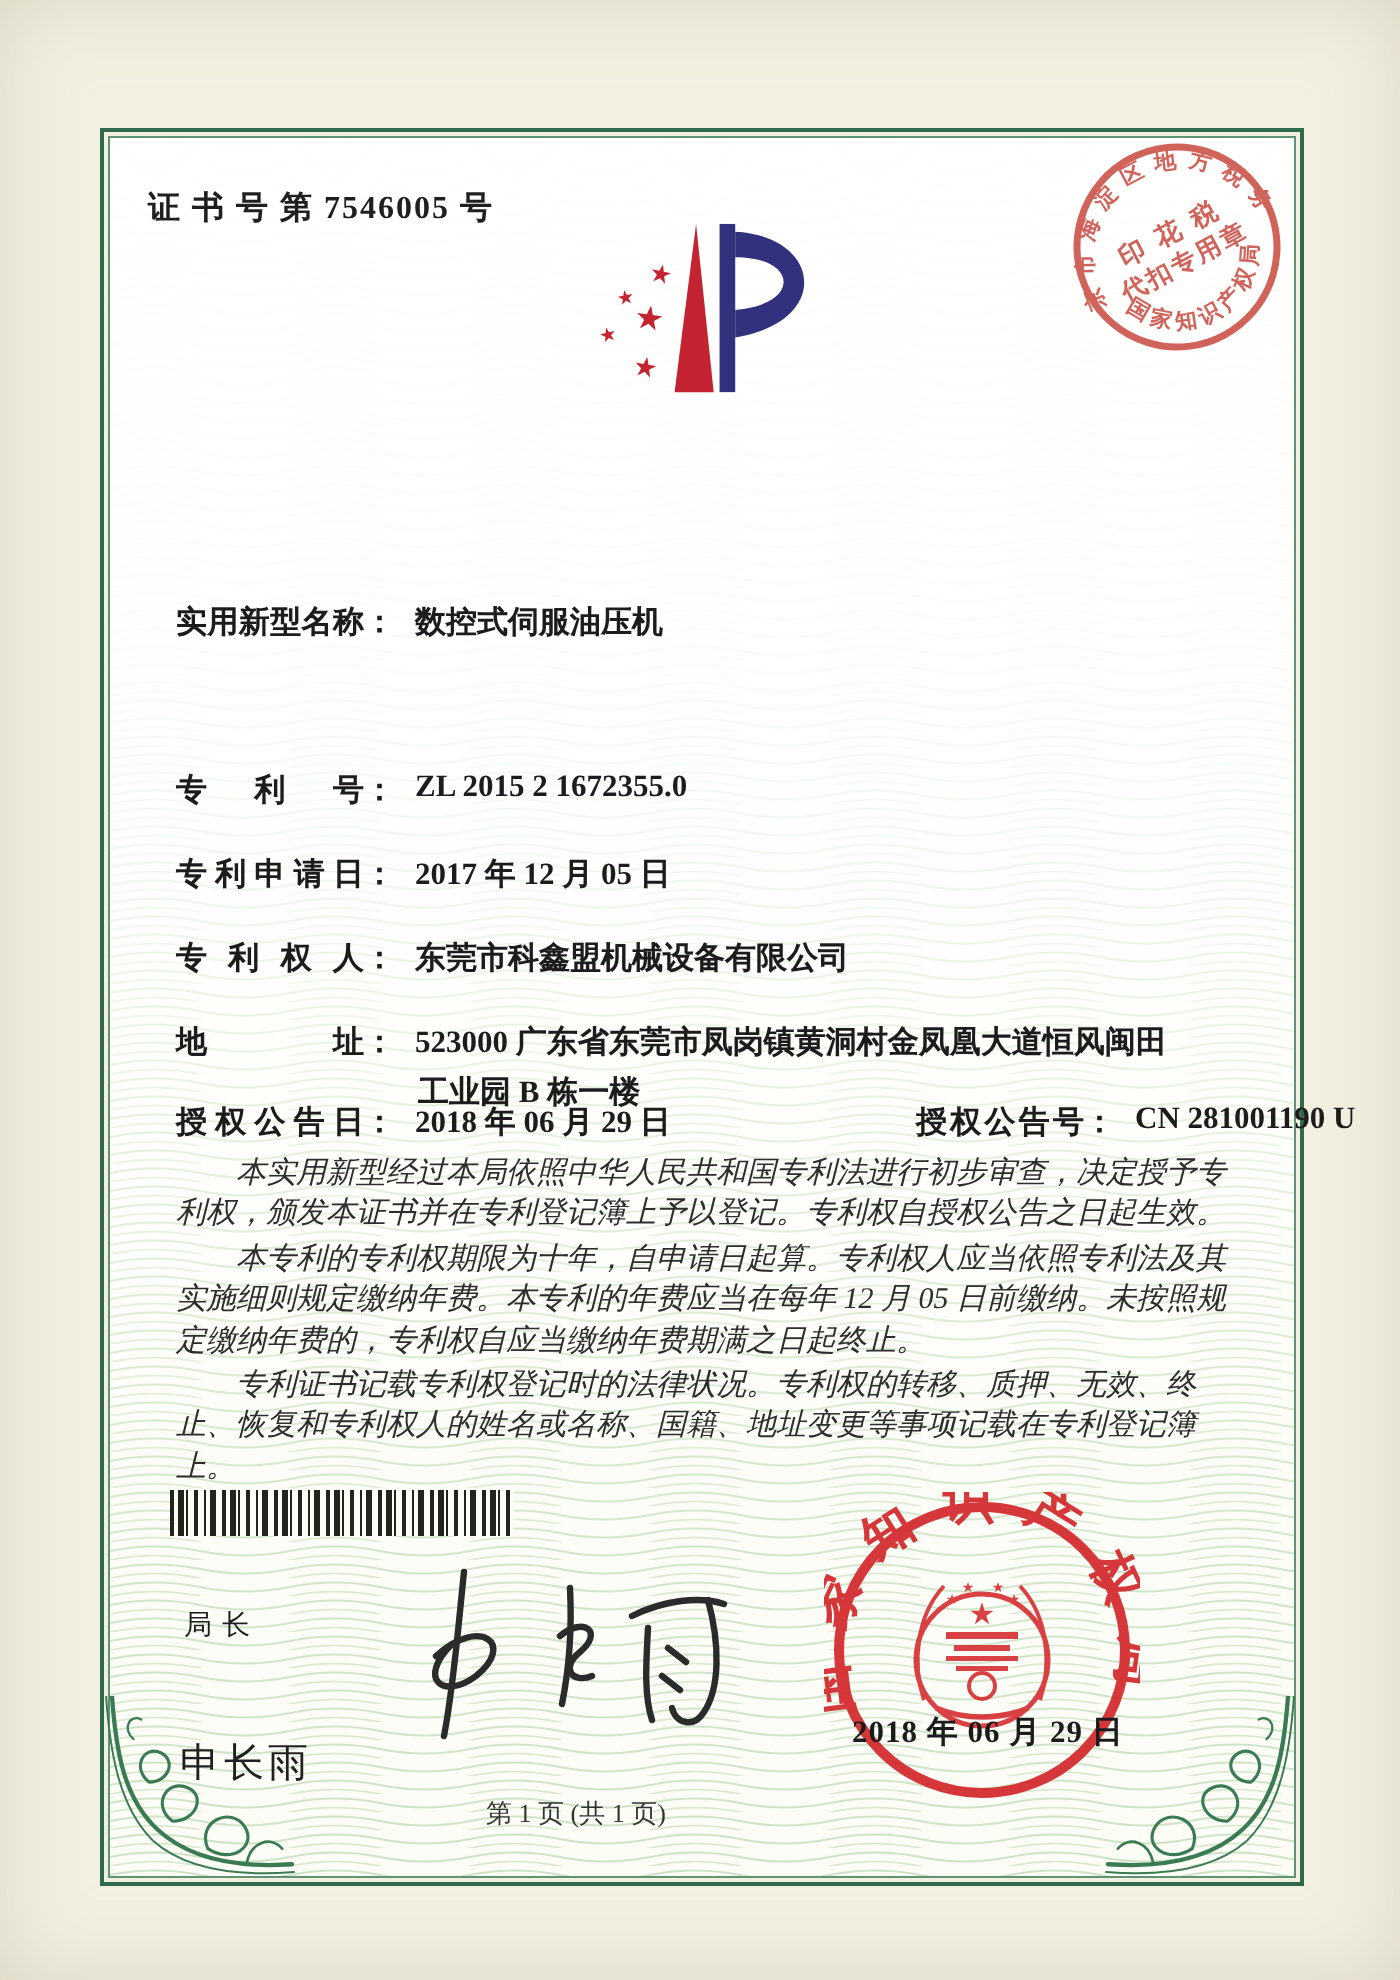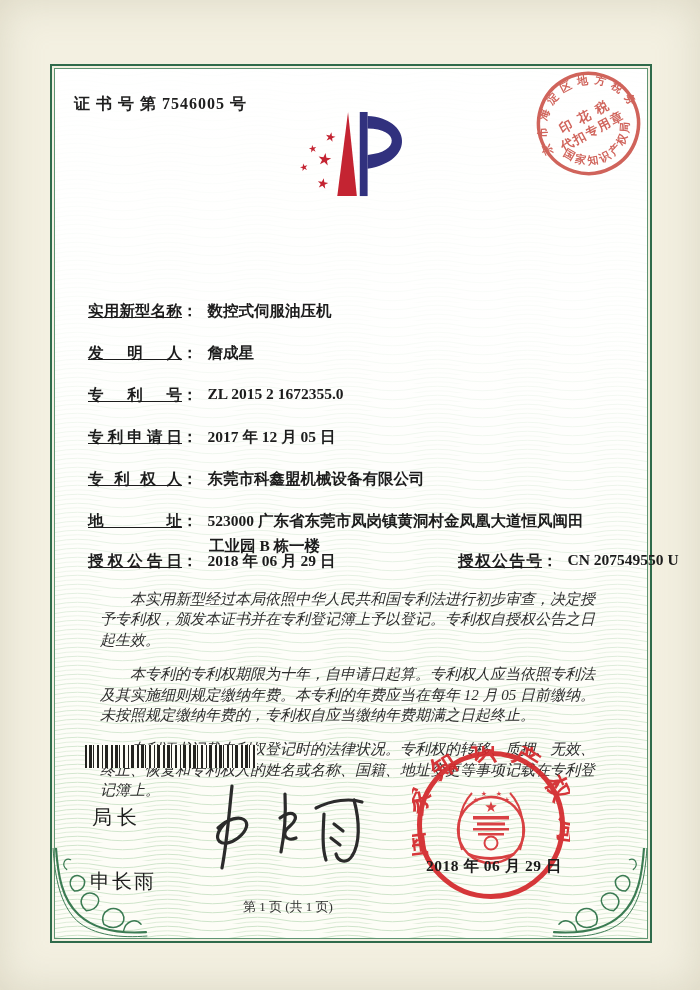--- a/index.html
+++ b/index.html
@@ -12,34 +12,34 @@
   .waves{position:absolute;inset:0;width:100%;height:100%;}
   .fade{position:absolute;inset:0;background:linear-gradient(180deg,
         rgba(255,255,255,.97) 0%,rgba(255,255,255,.88) 30%,
         rgba(255,255,255,.5) 58%,rgba(255,255,255,.14) 82%,rgba(255,255,255,.06) 100%);}
   .content{position:absolute;inset:0;z-index:2;color:#1f1f1f;}
   .cert-no{position:absolute;left:74px;top:94px;font-size:16px;letter-spacing:1px;font-weight:600;text-align:center;}
   .logo{position:absolute;left:262px;top:108px;}
   .title{position:absolute;left:0;top:204px;width:700px;text-align:center;font-size:37px;
          font-weight:700;letter-spacing:7px;text-indent:7px;color:#161616;}
   .frow{position:absolute;left:88px;font-size:15.5px;font-weight:600;white-space:nowrap;color:#1c1c1c;}
-  .flabel{display:inline-block;width:94px;text-align:justify;text-align-last:justify;vertical-align:top;text-decoration:underline;}
+  .flabel{display:inline-block;width:94px;text-align:justify;text-align-last:justify;vertical-align:top;}
   .fcolon{vertical-align:top;}
   .fvalue{margin-left:10px;display:inline-block;vertical-align:top;}
   .fvalue2{margin-left:121px;display:block;margin-top:4px;}
   .grant-no-field{position:absolute;left:370px;top:0;}
   .paras{position:absolute;left:86px;top:575px;width:530px;font-size:15px;line-height:20.4px;
          font-style:italic;color:#2d2d2d;font-weight:500;}
-  .paras p{margin:14px;text-indent:2em;}
+  .paras p{margin:2px;text-indent:2em;}
   .barcode{position:absolute;left:85px;top:745px;width:172px;height:23px;
      background:repeating-linear-gradient(90deg,
        #23231f 0 2px,#fdfdf6 2px 4px,#23231f 4px 7px,#fdfdf6 7px 8px,
        #23231f 8px 9px,#fdfdf6 9px 12px,#23231f 12px 14px,#fdfdf6 14px 17px,
        #23231f 17px 18px,#fdfdf6 18px 20px,#23231f 20px 23px,#fdfdf6 23px 26px);}
-  .sig-title{position:absolute;left:92px;top:804px;font-size:20px;letter-spacing:5px;text-align:right;}
+  .sig-title{position:absolute;left:92px;top:804px;font-size:14px;letter-spacing:5px;text-align:right;}
   .sig-name{position:absolute;left:90px;top:836px;font-size:20px;letter-spacing:2px;margin-top:32px;}
   .signature-svg{position:absolute;left:188px;top:780px;}
   .seal{position:absolute;left:412px;top:746px;z-index:3;opacity:.93;}
   .seal-date{position:absolute;left:426px;top:856px;font-size:15.5px;letter-spacing:.5px;
              color:#1b1b1b;z-index:4;font-weight:600;}
   .footer{position:absolute;left:0;top:898px;width:576px;text-align:center;font-size:13px;color:#333;}
   .tax-stamp{position:absolute;left:531px;top:66px;transform:rotate(-28deg);z-index:3;opacity:.85;}
   .corner-bl{position:absolute;left:52px;top:848px;z-index:2;}
   .corner-br{position:absolute;left:552px;top:848px;z-index:2;transform:scaleX(-1);}
 </style>
@@ -100,40 +100,37 @@
       </g>
       <polygon points="88,4 97,90 77,90" fill="#c42432"></polygon>
       <rect x="100" y="4" width="8" height="86" fill="#31317e"></rect>
       <path d="M108,8 C152,10 158,54 108,62 L108,48 C142,45 140,21 108,21 Z" fill="#31317e"></path>
     </svg>
 
 
     <div class="frow" style="top:301px">
       <span class="flabel">实用新型名称</span><span class="fcolon">：</span><span class="fvalue">数控式伺服油压机</span>
     </div>
-    <div class="frow" style="top:343px">
-      <span class="flabel">发明人</span><span class="fcolon">：</span><span class="fvalue">詹成星</span>
-    </div>
     <div class="frow" style="top:385px">
       <span class="flabel">专利号</span><span class="fcolon">：</span><span class="fvalue">ZL 2015 2 1672355.0</span>
     </div>
     <div class="frow" style="top:427px">
       <span class="flabel">专利申请日</span><span class="fcolon">：</span><span class="fvalue">2017 年 12 月 05 日</span>
     </div>
     <div class="frow" style="top:469px">
       <span class="flabel">专利权人</span><span class="fcolon">：</span><span class="fvalue">东莞市科鑫盟机械设备有限公司</span>
     </div>
     <div class="frow" style="top:511px">
       <span class="flabel">地址</span><span class="fcolon">：</span><span class="fvalue">523000 广东省东莞市凤岗镇黄洞村金凤凰大道恒风闽田</span>
       <span class="fvalue2">工业园 B 栋一楼</span>
     </div>
     <div class="frow" style="top:551px">
       <span class="flabel">授权公告日</span><span class="fcolon">：</span><span class="fvalue">2018 年 06 月 29 日</span>
       <span class="grant-no-field">
-        <span class="flabel" style="width:84px">授权公告号</span><span class="fcolon">：</span><span class="fvalue">CN 207549550 U</span>
+        <span class="flabel" style="width:84px">授权公告号</span><span class="fcolon">：</span><span class="fvalue">CN 281001190 U</span>
       </span>
     </div>
 
     <div class="paras">
       <p>本实用新型经过本局依照中华人民共和国专利法进行初步审查，决定授予专利权，颁发本证书并在专利登记簿上予以登记。专利权自授权公告之日起生效。</p>
       <p>本专利的专利权期限为十年，自申请日起算。专利权人应当依照专利法及其实施细则规定缴纳年费。本专利的年费应当在每年 12 月 05 日前缴纳。未按照规定缴纳年费的，专利权自应当缴纳年费期满之日起终止。</p>
       <p>专利证书记载专利权登记时的法律状况。专利权的转移、质押、无效、终止、恢复和专利权人的姓名或名称、国籍、地址变更等事项记载在专利登记簿上。</p>
     </div>
 
     <div class="barcode"></div>

